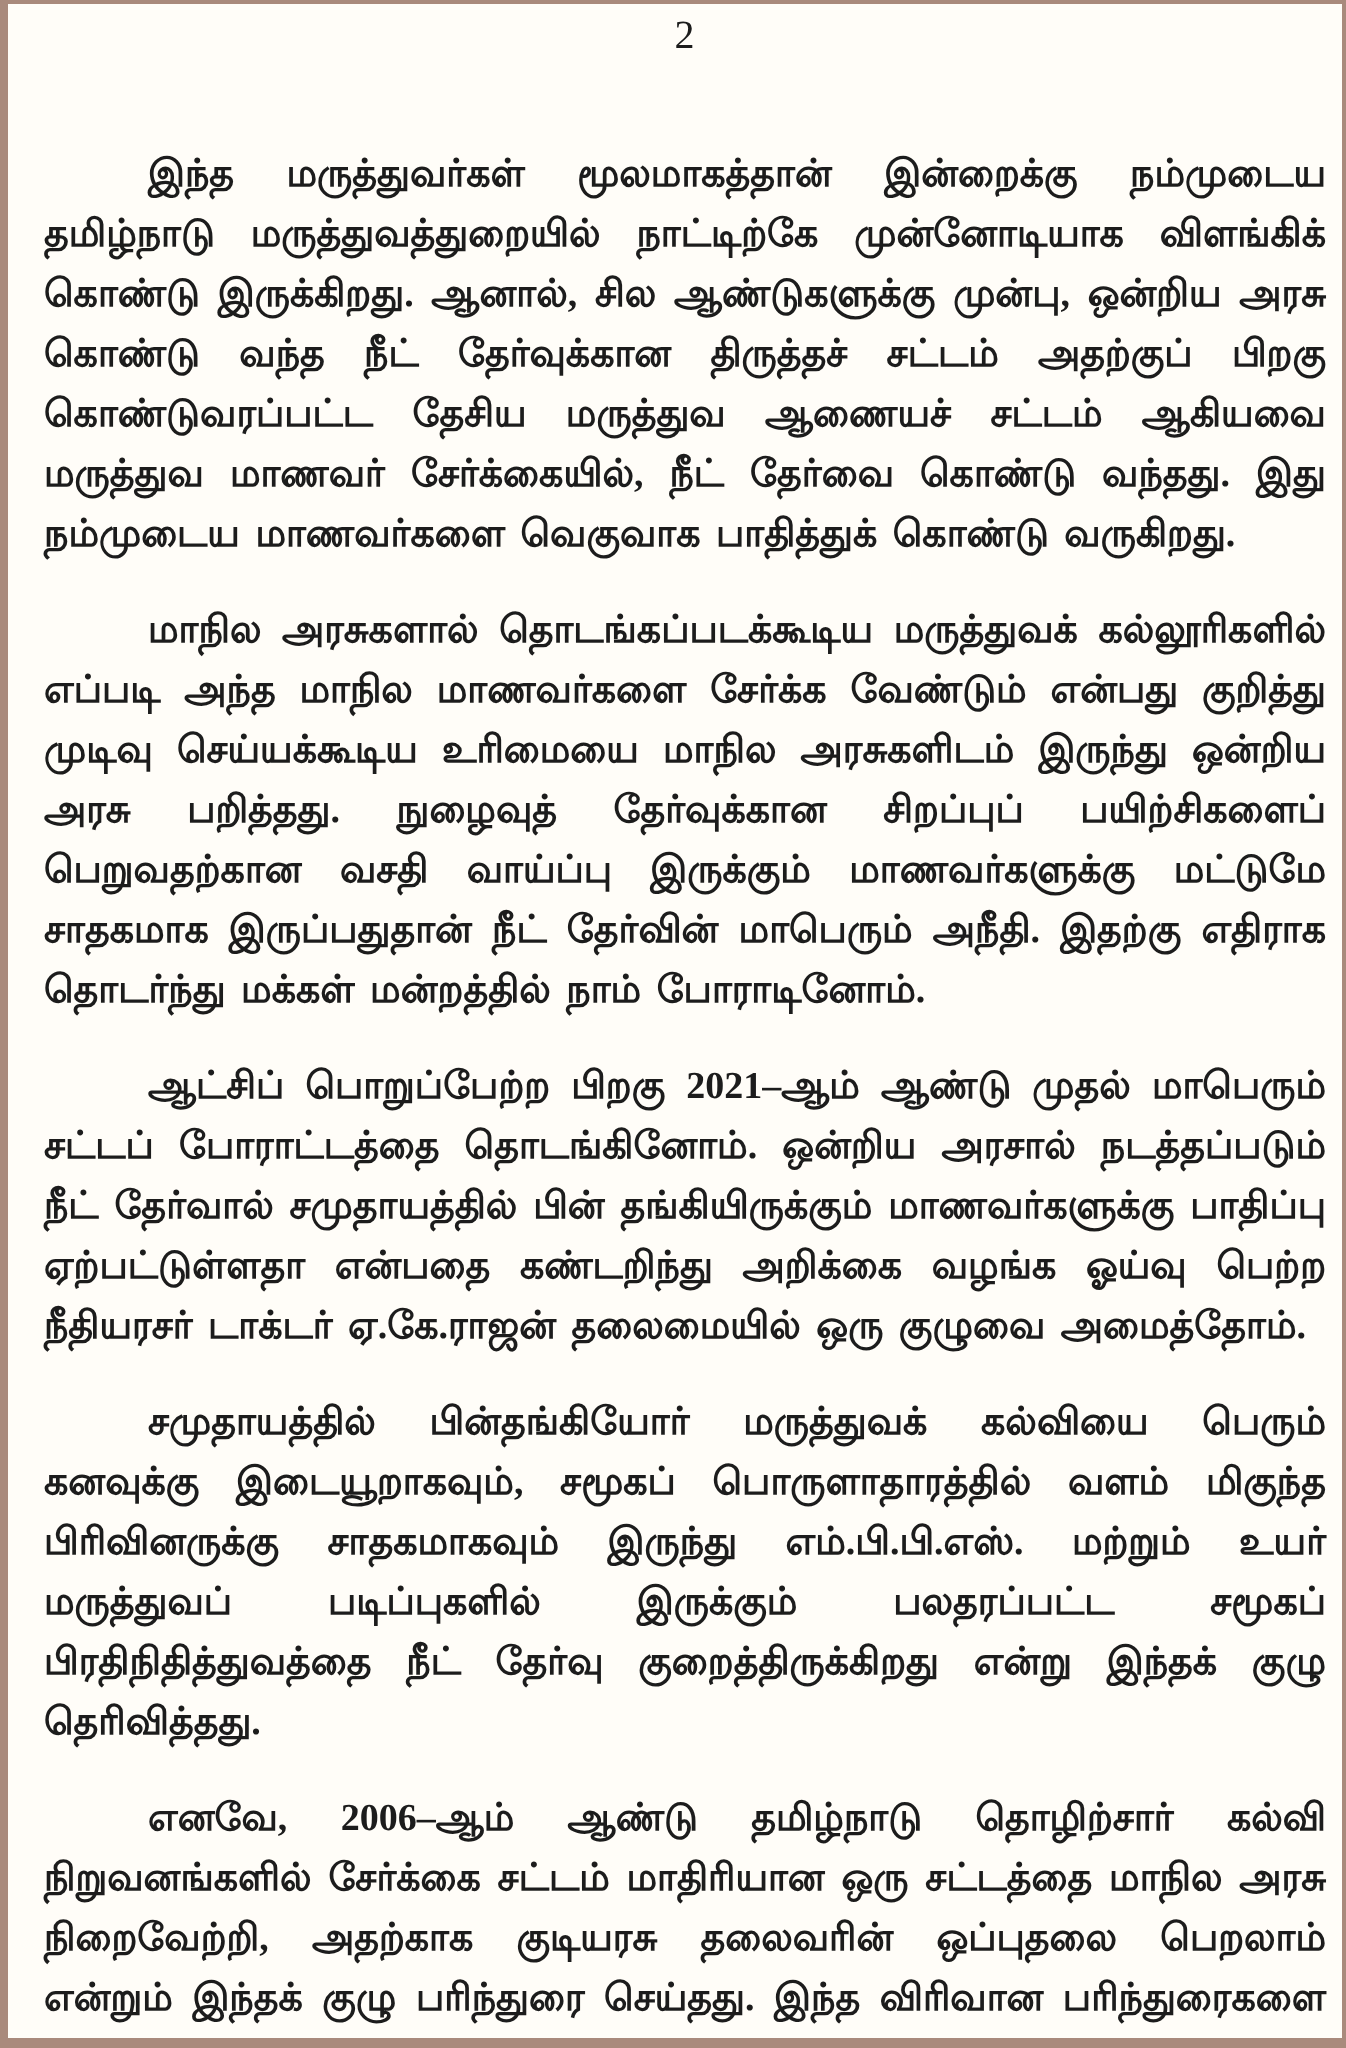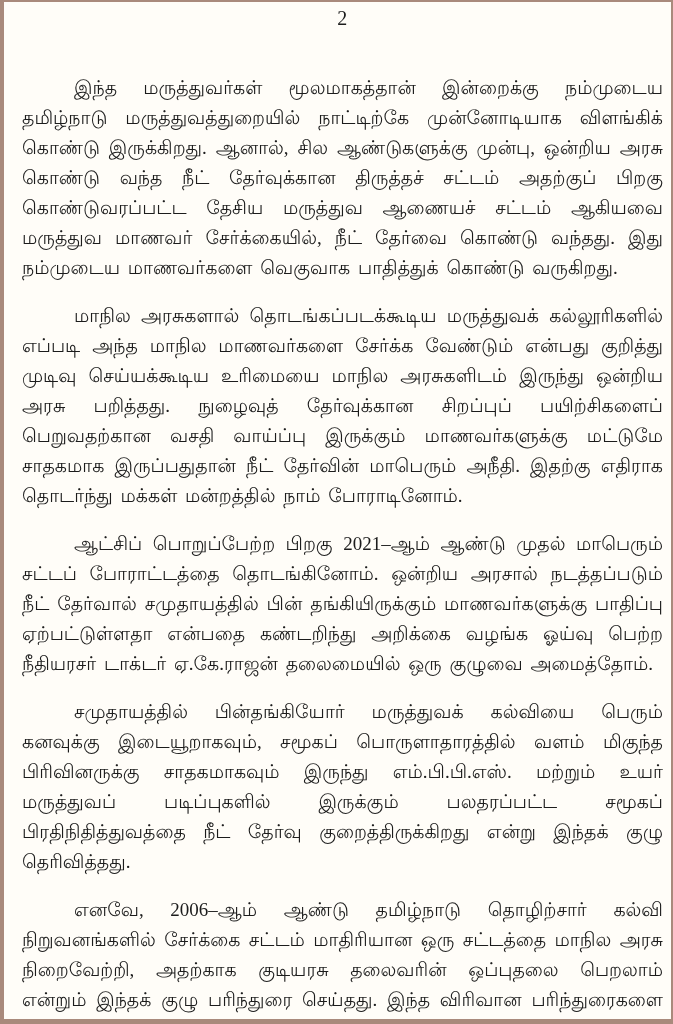--- a/index.html
+++ b/index.html
@@ -36,20 +36,21 @@
   .content {
     width: 100%;
   }
   .para {
     margin: 0 0 18px 0;
     font-size: 19px;
     line-height: 30px;
     text-align: justify;
     text-indent: 52px;
     word-spacing: 3px;
+    font-weight: bold;
   }
 </style>
 </head>
 <body>
 
 <div class="page">
   <div class="page-number">2</div>
 
   <div class="content">
     <p class="para">இந்த மருத்துவர்கள் மூலமாகத்தான் இன்றைக்கு நம்முடைய தமிழ்நாடு மருத்துவத்துறையில் நாட்டிற்கே முன்னோடியாக விளங்கிக் கொண்டு இருக்கிறது. ஆனால், சில ஆண்டுகளுக்கு முன்பு, ஒன்றிய அரசு கொண்டு வந்த நீட் தேர்வுக்கான திருத்தச் சட்டம் அதற்குப் பிறகு கொண்டுவரப்பட்ட தேசிய மருத்துவ ஆணையச் சட்டம் ஆகியவை மருத்துவ மாணவர் சேர்க்கையில், நீட் தேர்வை கொண்டு வந்தது. இது நம்முடைய மாணவர்களை வெகுவாக பாதித்துக் கொண்டு வருகிறது.</p>

